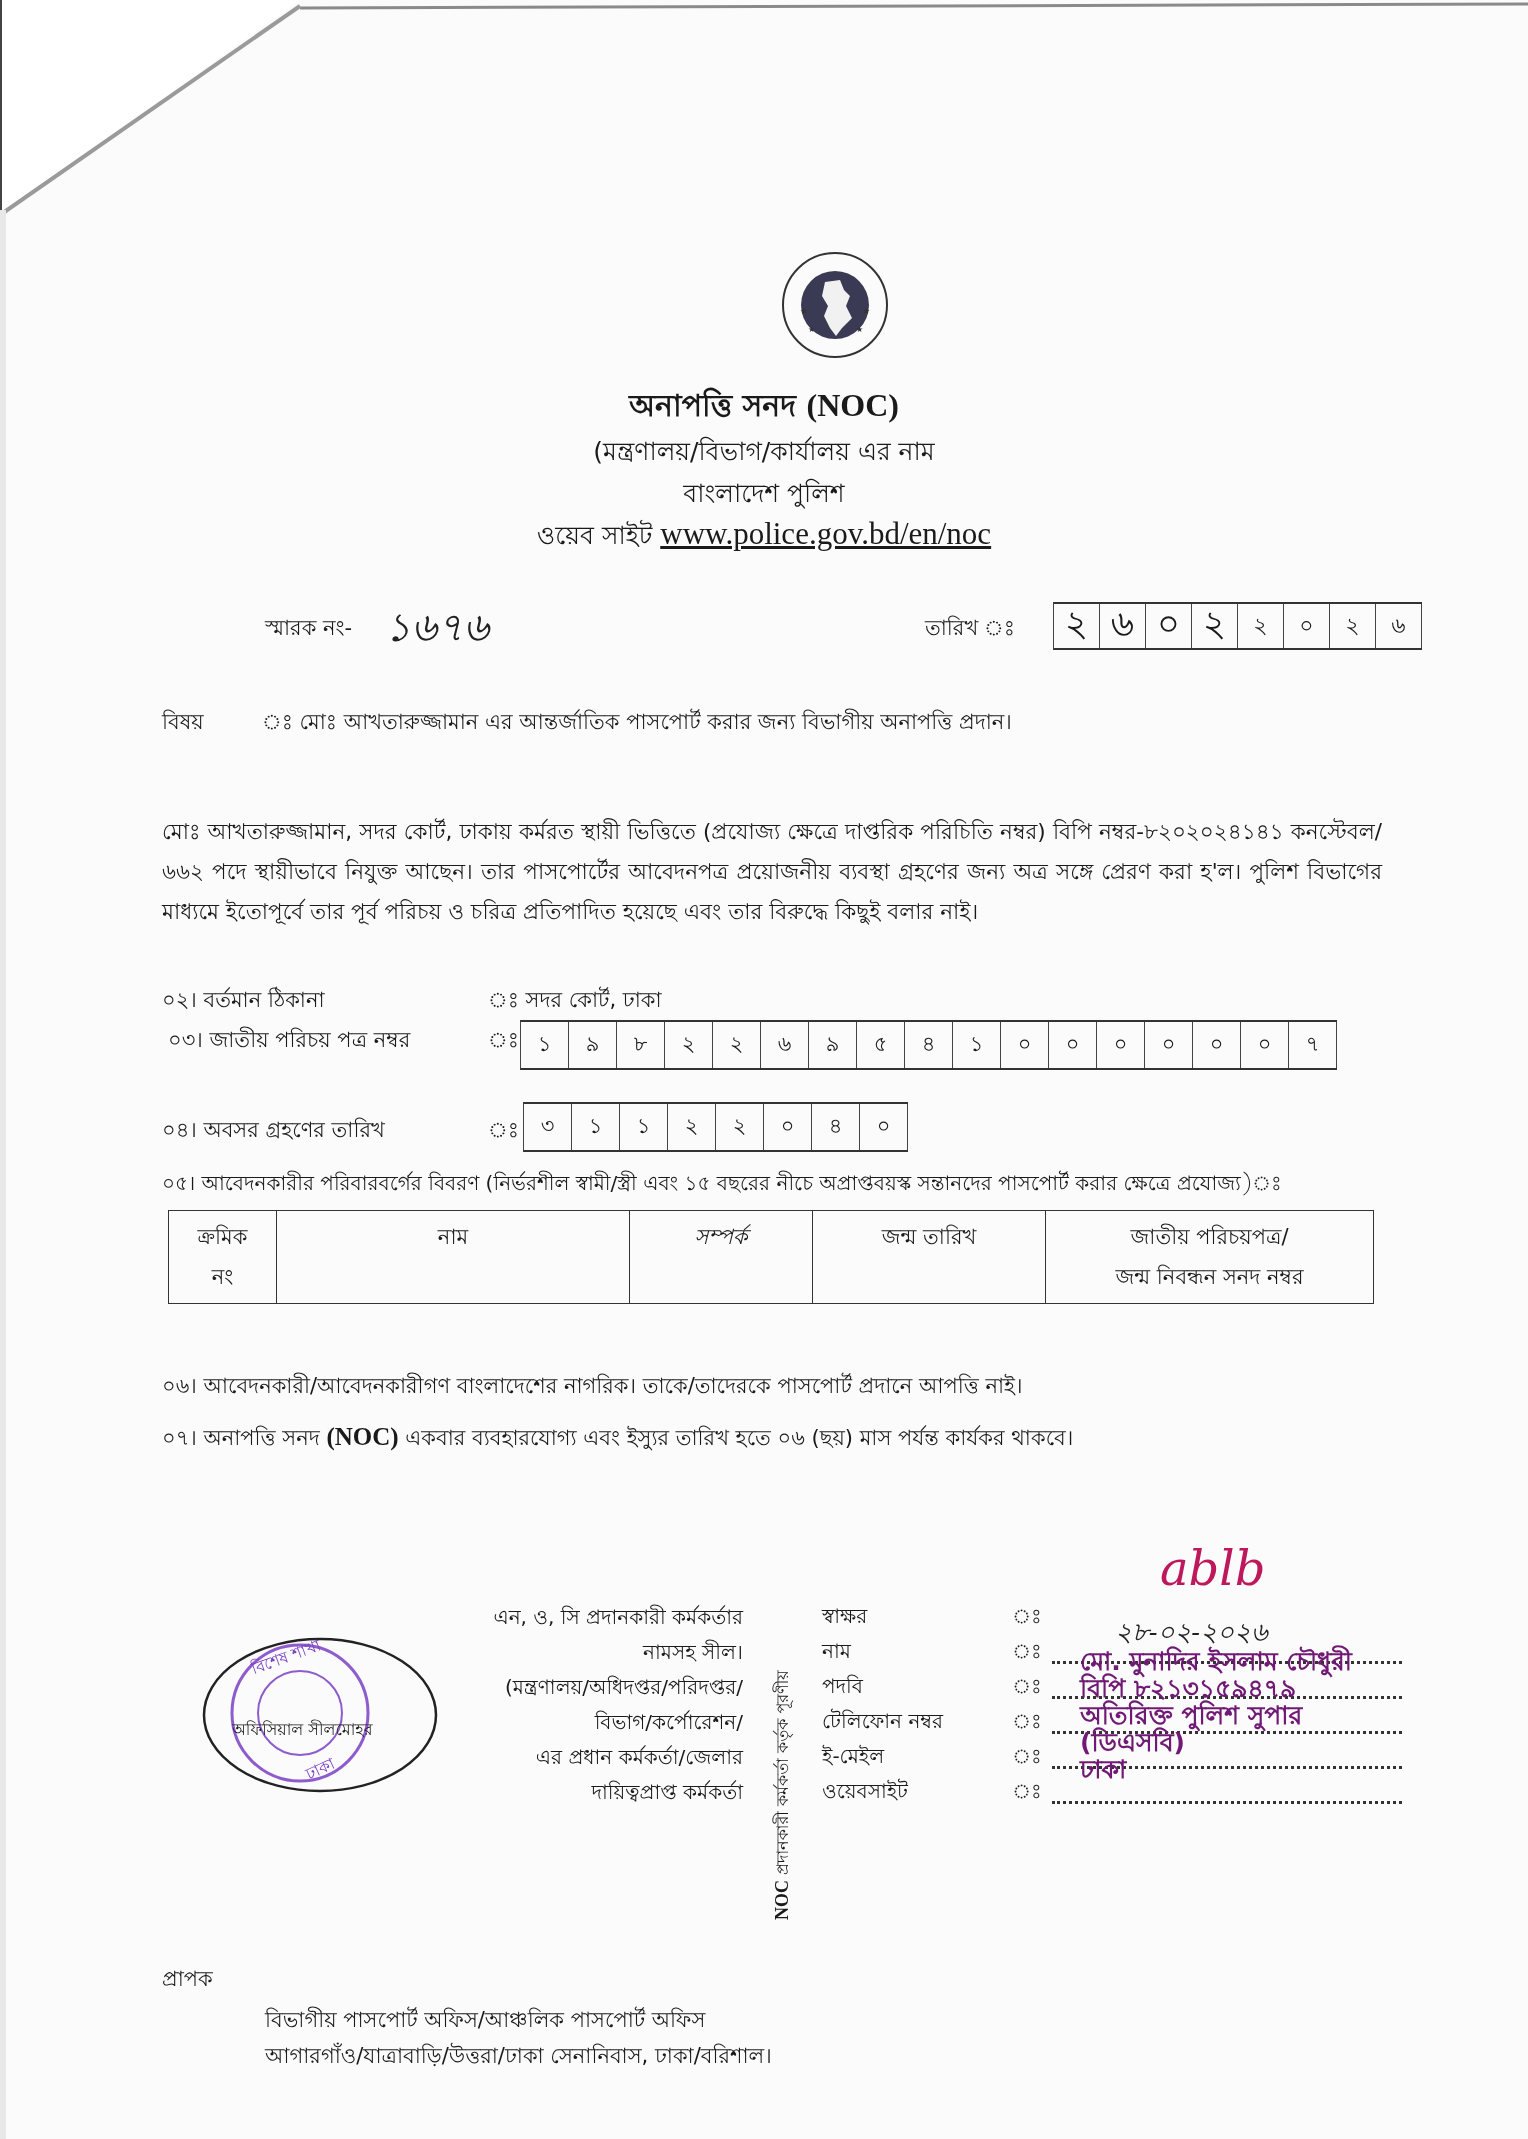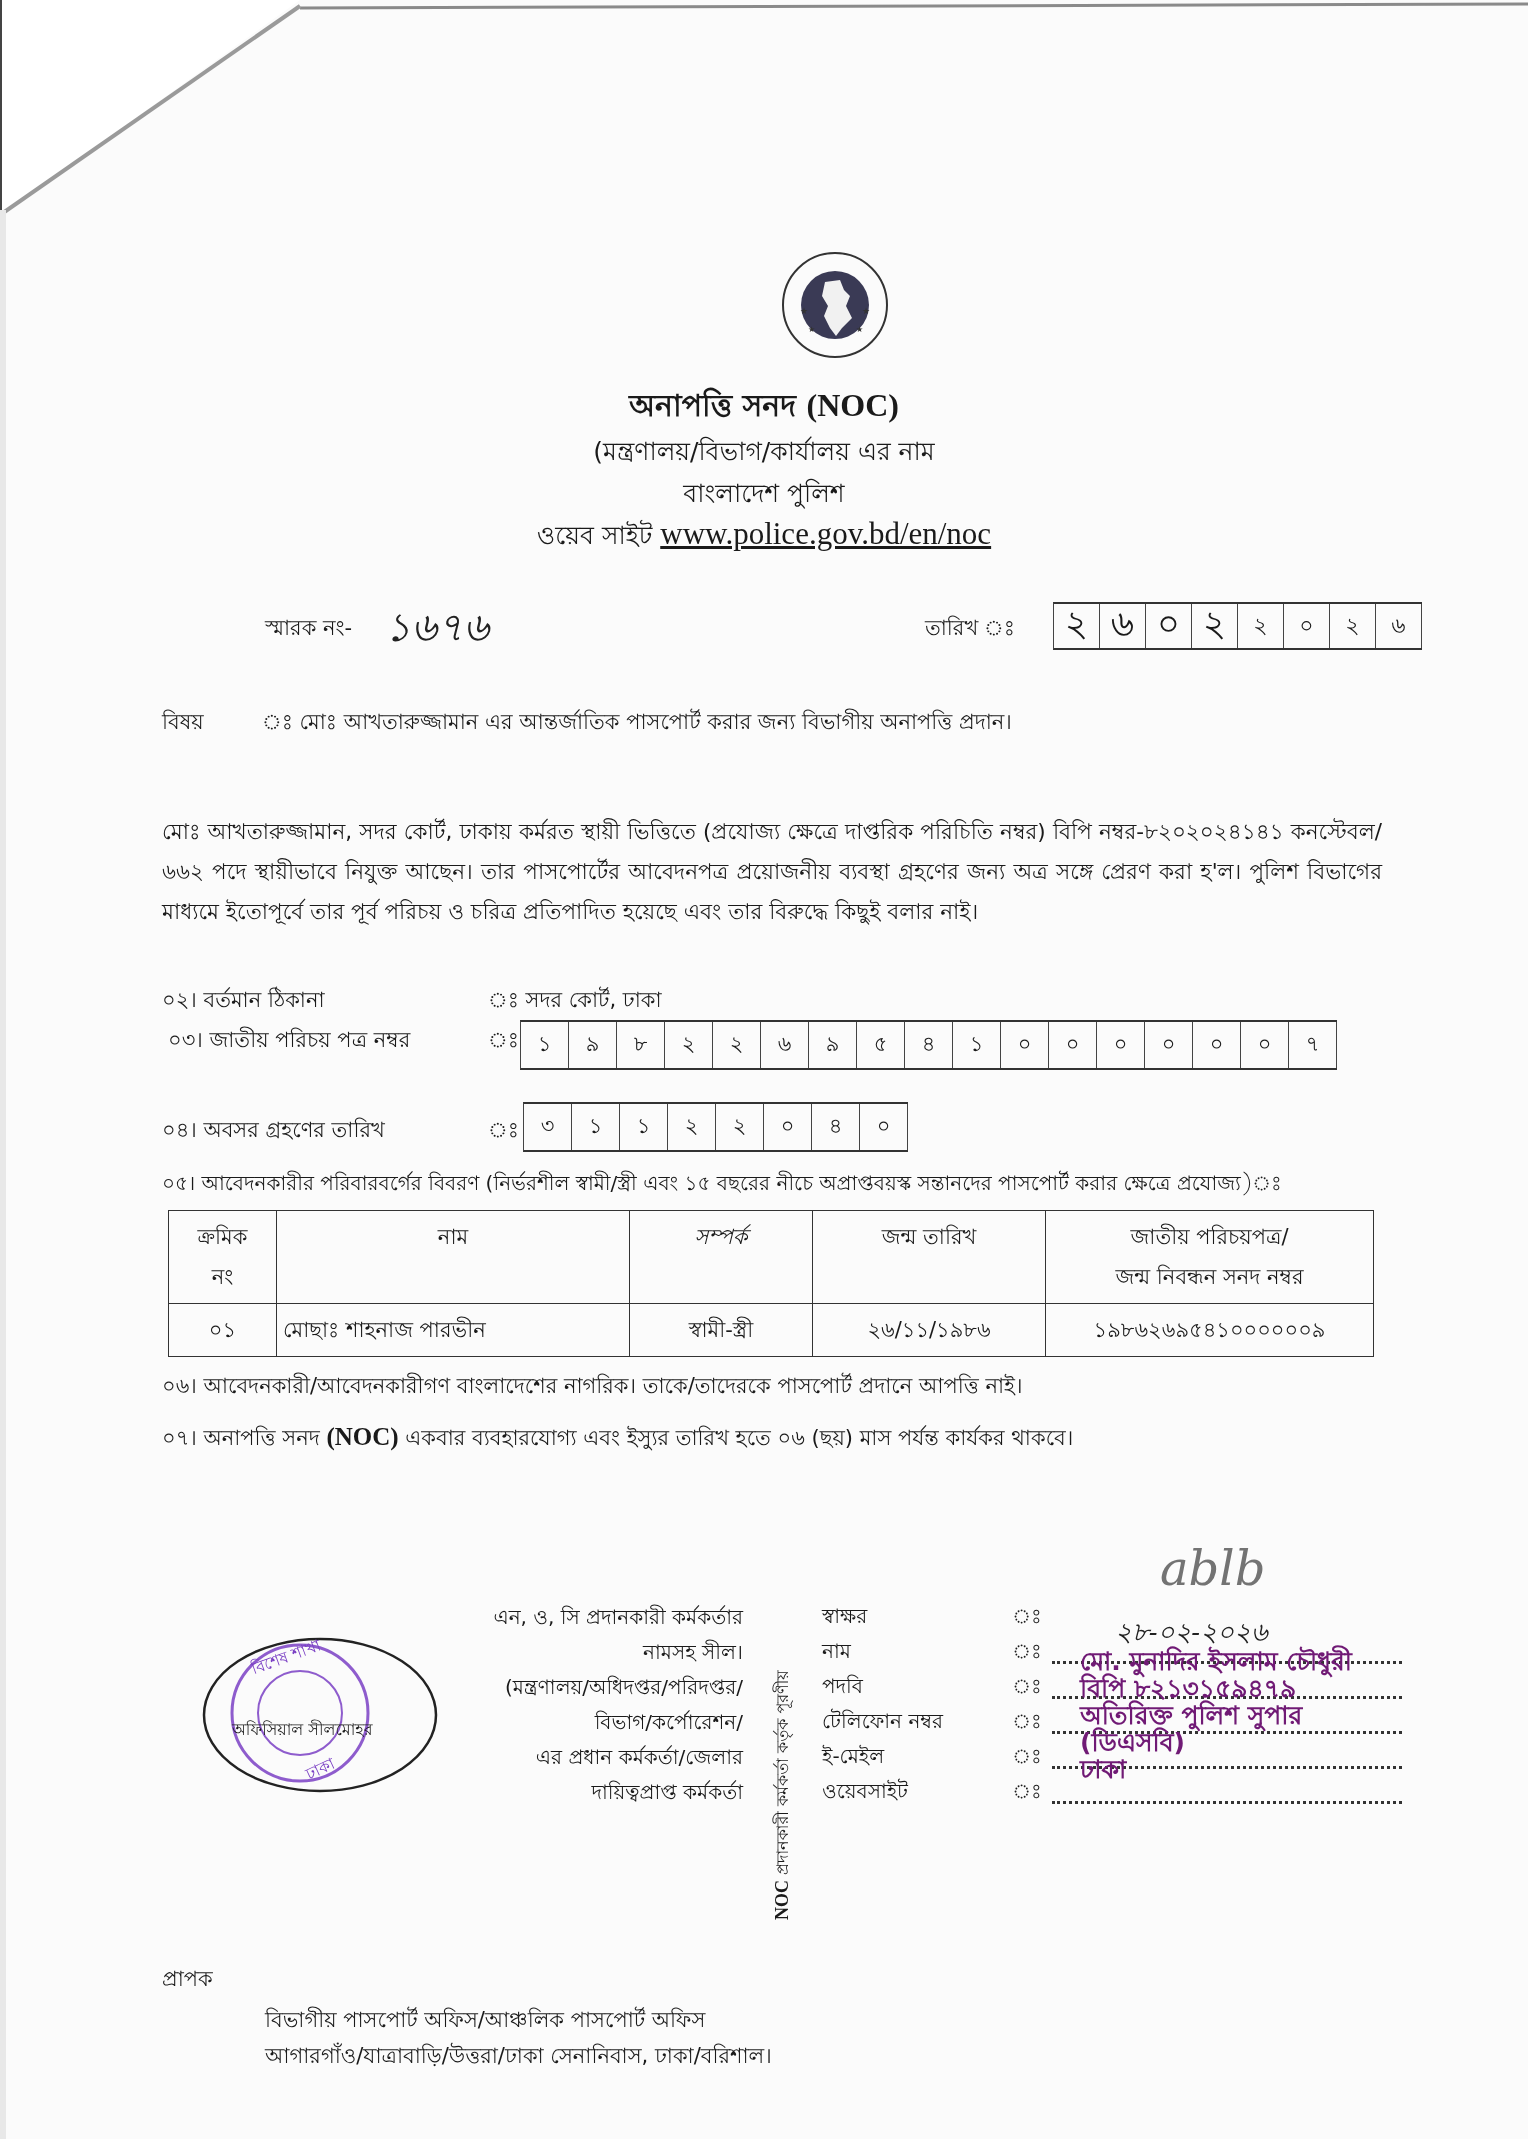--- a/index.html
+++ b/index.html
@@ -39,21 +39,21 @@
   table.family td.left { text-align: left; }
   .sig-left { right: 785px; text-align: right; font-size: 20px; line-height: 35px; top: 1600px; }
   .vert { left: 770px; top: 1630px; transform-origin: left top; transform: rotate(-90deg) translate(-290px, 0); font-size: 16px; white-space: nowrap; }
   .vert .noc { font-family: "Liberation Serif", serif; font-weight: bold; font-size: 18px; }
   .sig-rows { left: 822px; top: 1600px; font-size: 20px; }
   .sig-rows .row { height: 35px; display:flex; align-items:center; }
   .sig-rows .lbl { width: 180px; }
   .sig-rows .colon { width: 50px; text-align:center; }
   .sig-rows .dots { width: 350px; border-bottom: 3px dotted #333; height: 20px; }
   .sig-rows .dots.none { border-bottom: none; }
-  .scribble { left: 1160px; top: 1540px; font-size: 48px; font-style: italic; font-family: "DejaVu Serif", serif; color:#737373; }
+  .scribble { left: 1160px; top: 1540px; font-size: 48px; font-style: italic; font-family: "DejaVu Serif", serif; color:#be185d; }
   .scribble-date { left: 1115px; top: 1612px; font-size: 26px; font-style: italic; font-family: "DejaVu Serif", serif; color:#222; }
   .stamp-text { left: 1080px; top: 1648px; width: 320px; color:#701a75; font-size: 25px; line-height: 27px; font-weight: bold; }
   .seal { left: 200px; top: 1635px; width: 240px; height: 160px; }
   .seal-label { left: 232px; top: 1717px; font-size: 16px; }
   .recipient-label { left: 162px; top: 1963px; font-size: 21px; }
   .recipient { left: 265px; top: 2002px; font-size: 21px; line-height: 36px; }
 </style>
 </head>
 <body>
 
@@ -153,27 +153,20 @@
       <div>নং</div>
     </th>
     <th style="width:340px;">নাম</th>
     <th style="width:170px;font-style:italic;">সম্পর্ক</th>
     <th style="width:220px;">জন্ম তারিখ</th>
     <th>
       <div>জাতীয় পরিচয়পত্র/</div>
       <div>জন্ম নিবন্ধন সনদ নম্বর</div>
     </th>
   </tr>
-  <tr>
-    <td>০১</td>
-    <td class="left">মোছাঃ শাহনাজ পারভীন</td>
-    <td>স্বামী-স্ত্রী</td>
-    <td>২৬/১১/১৯৮৬</td>
-    <td>১৯৮৬২৬৯৫৪১০০০০০০৯</td>
-  </tr>
 </tbody>
   </table>
 
 <div class="abs line" style="left:162px; top:1370px;">০৬। আবেদনকারী/আবেদনকারীগণ বাংলাদেশের নাগরিক। তাকে/তাদেরকে পাসপোর্ট প্রদানে আপত্তি নাই।</div>
 <div class="abs line" style="left:162px; top:1422px;">
   <span>০৭। অনাপত্তি সনদ</span>
   <span class="serif" style="font-size:25px; font-weight:bold;">(NOC)</span>
   <span>একবার ব্যবহারযোগ্য এবং ইস্যুর তারিখ হতে ০৬ (ছয়) মাস পর্যন্ত কার্যকর থাকবে।</span>
 </div>
 

